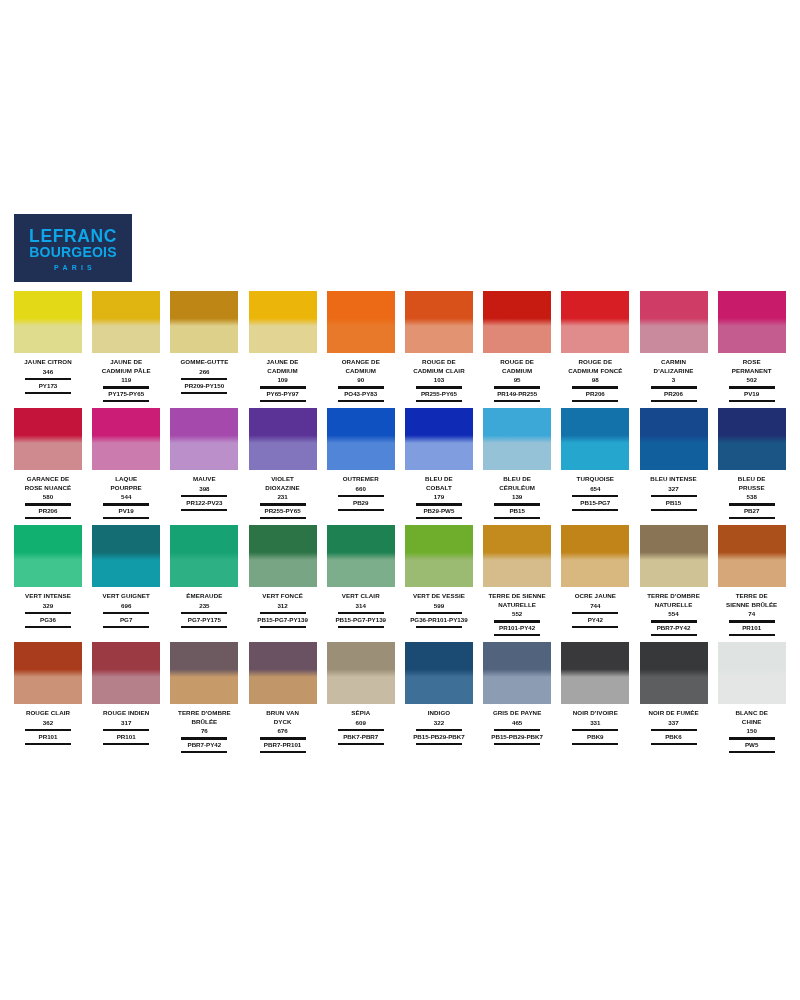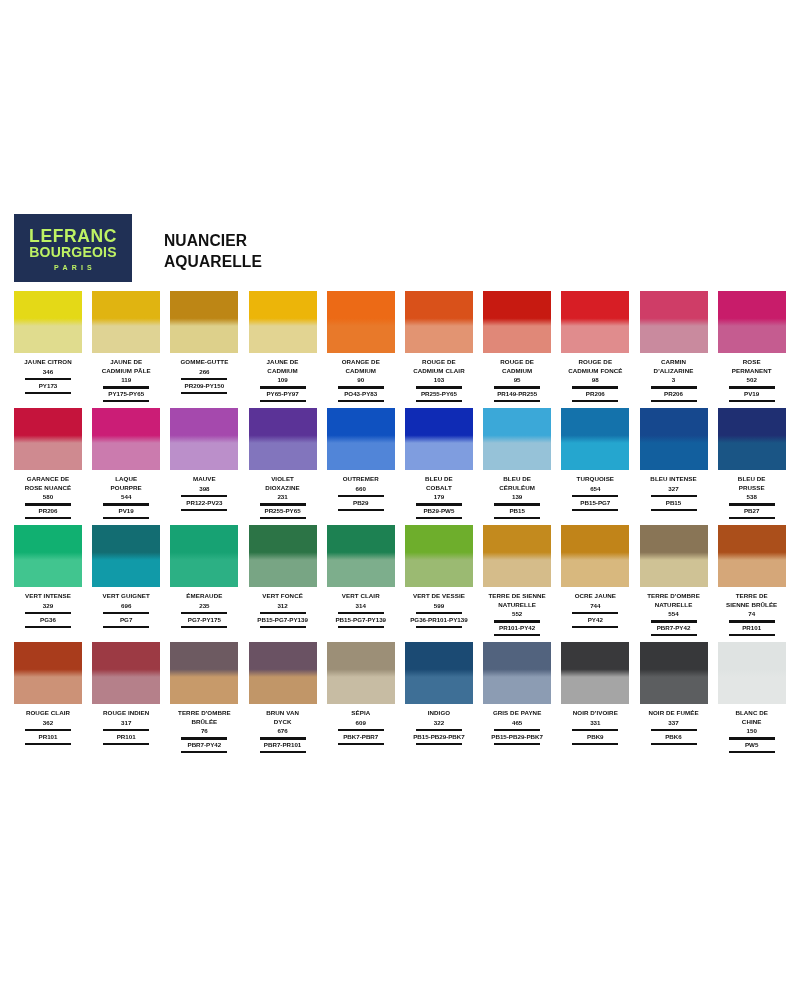--- a/index.html
+++ b/index.html
@@ -29,21 +29,21 @@
     width: 772px;
     height: 72px;
     display: flex;
     align-items: flex-start;
   }
   .logo {
     width: 118px;
     height: 68px;
     background: #1d3557;
     background: #203055;
-    color: #bef264;
+    color: #0ea5e9;
     display: flex;
     flex-direction: column;
     align-items: center;
     justify-content: center;
     box-sizing: border-box;
     padding-top: 2px;
     flex: 0 0 auto;
   }
   .logo-line1 {
     font-size: 17.5px;
@@ -169,24 +169,20 @@
 <div id="sheet">
 
   <div class="header">
 
     <div class="logo">
       <div class="logo-line1">LEFRANC</div>
       <div class="logo-line2">BOURGEOIS</div>
       <div class="logo-line3">PARIS</div>
     </div>
 
-    <div class="title-block">
-      <div class="title-line">NUANCIER</div>
-      <div class="title-line">AQUARELLE</div>
-    </div>
 
     <div class="tagline">
     </div>
 
   </div>
 
   <div class="grid" id="grid">
       <div class="row">
         <div class="cell">
           <div class="swatch">

